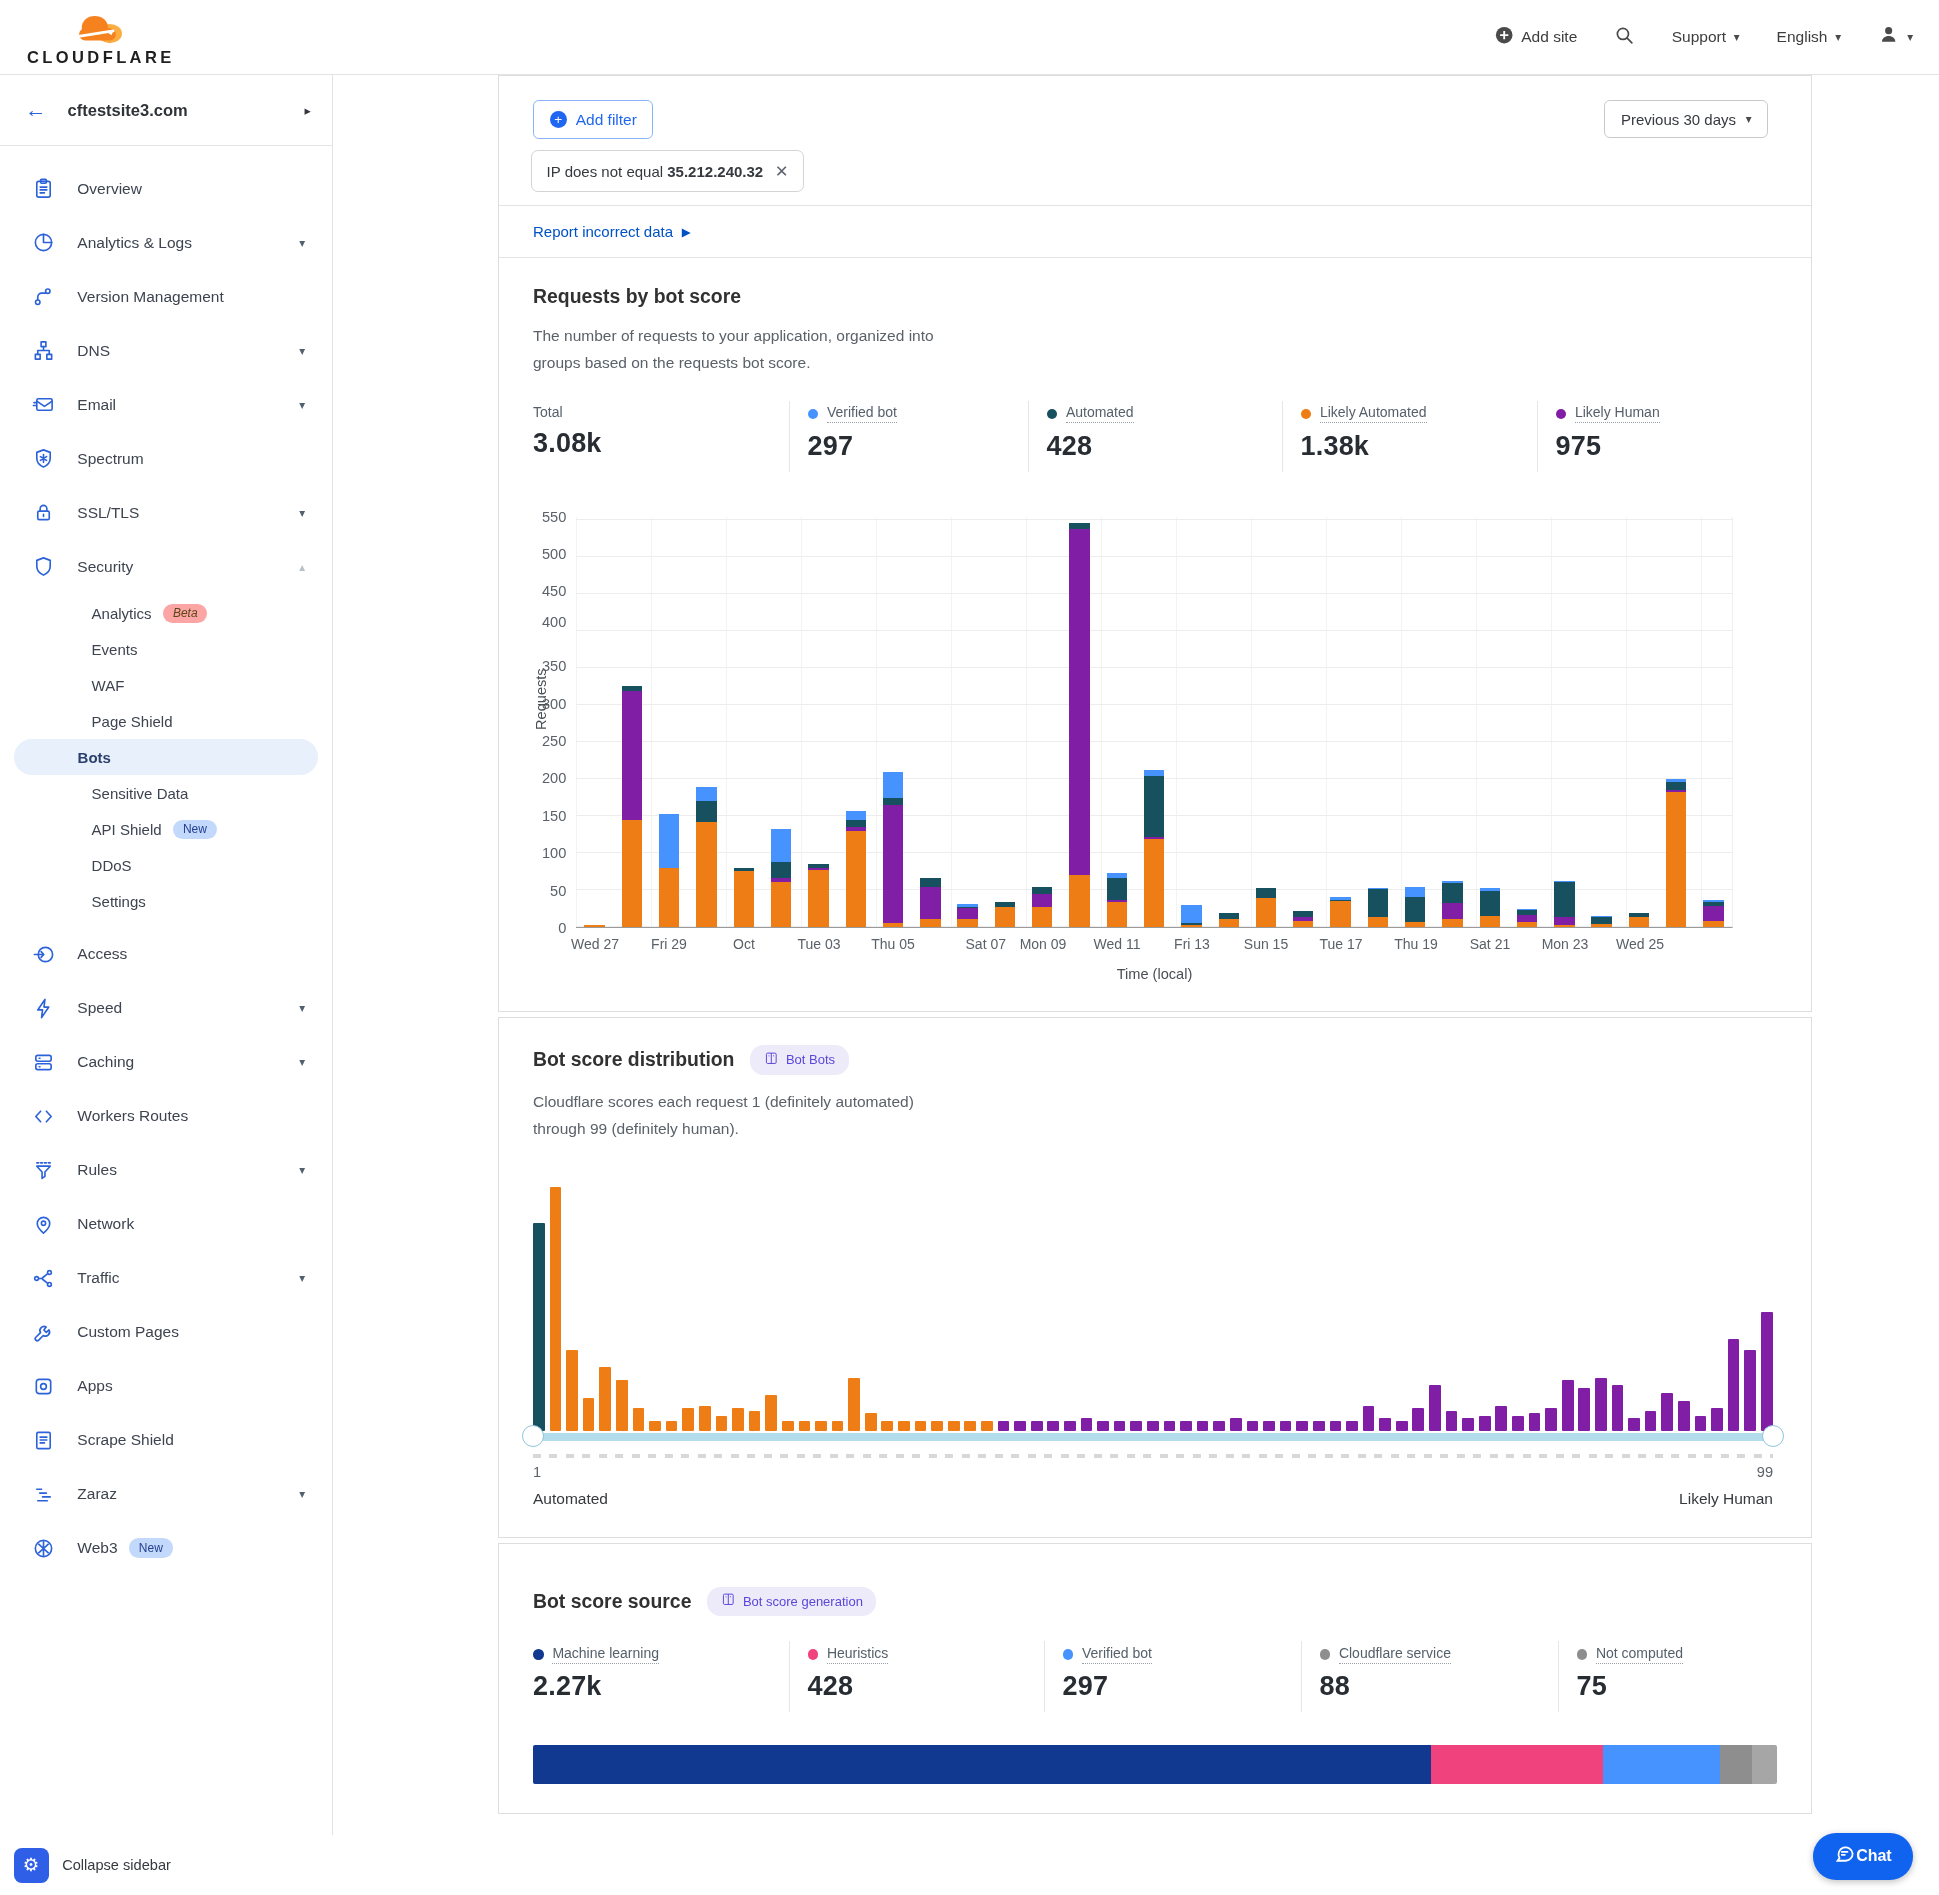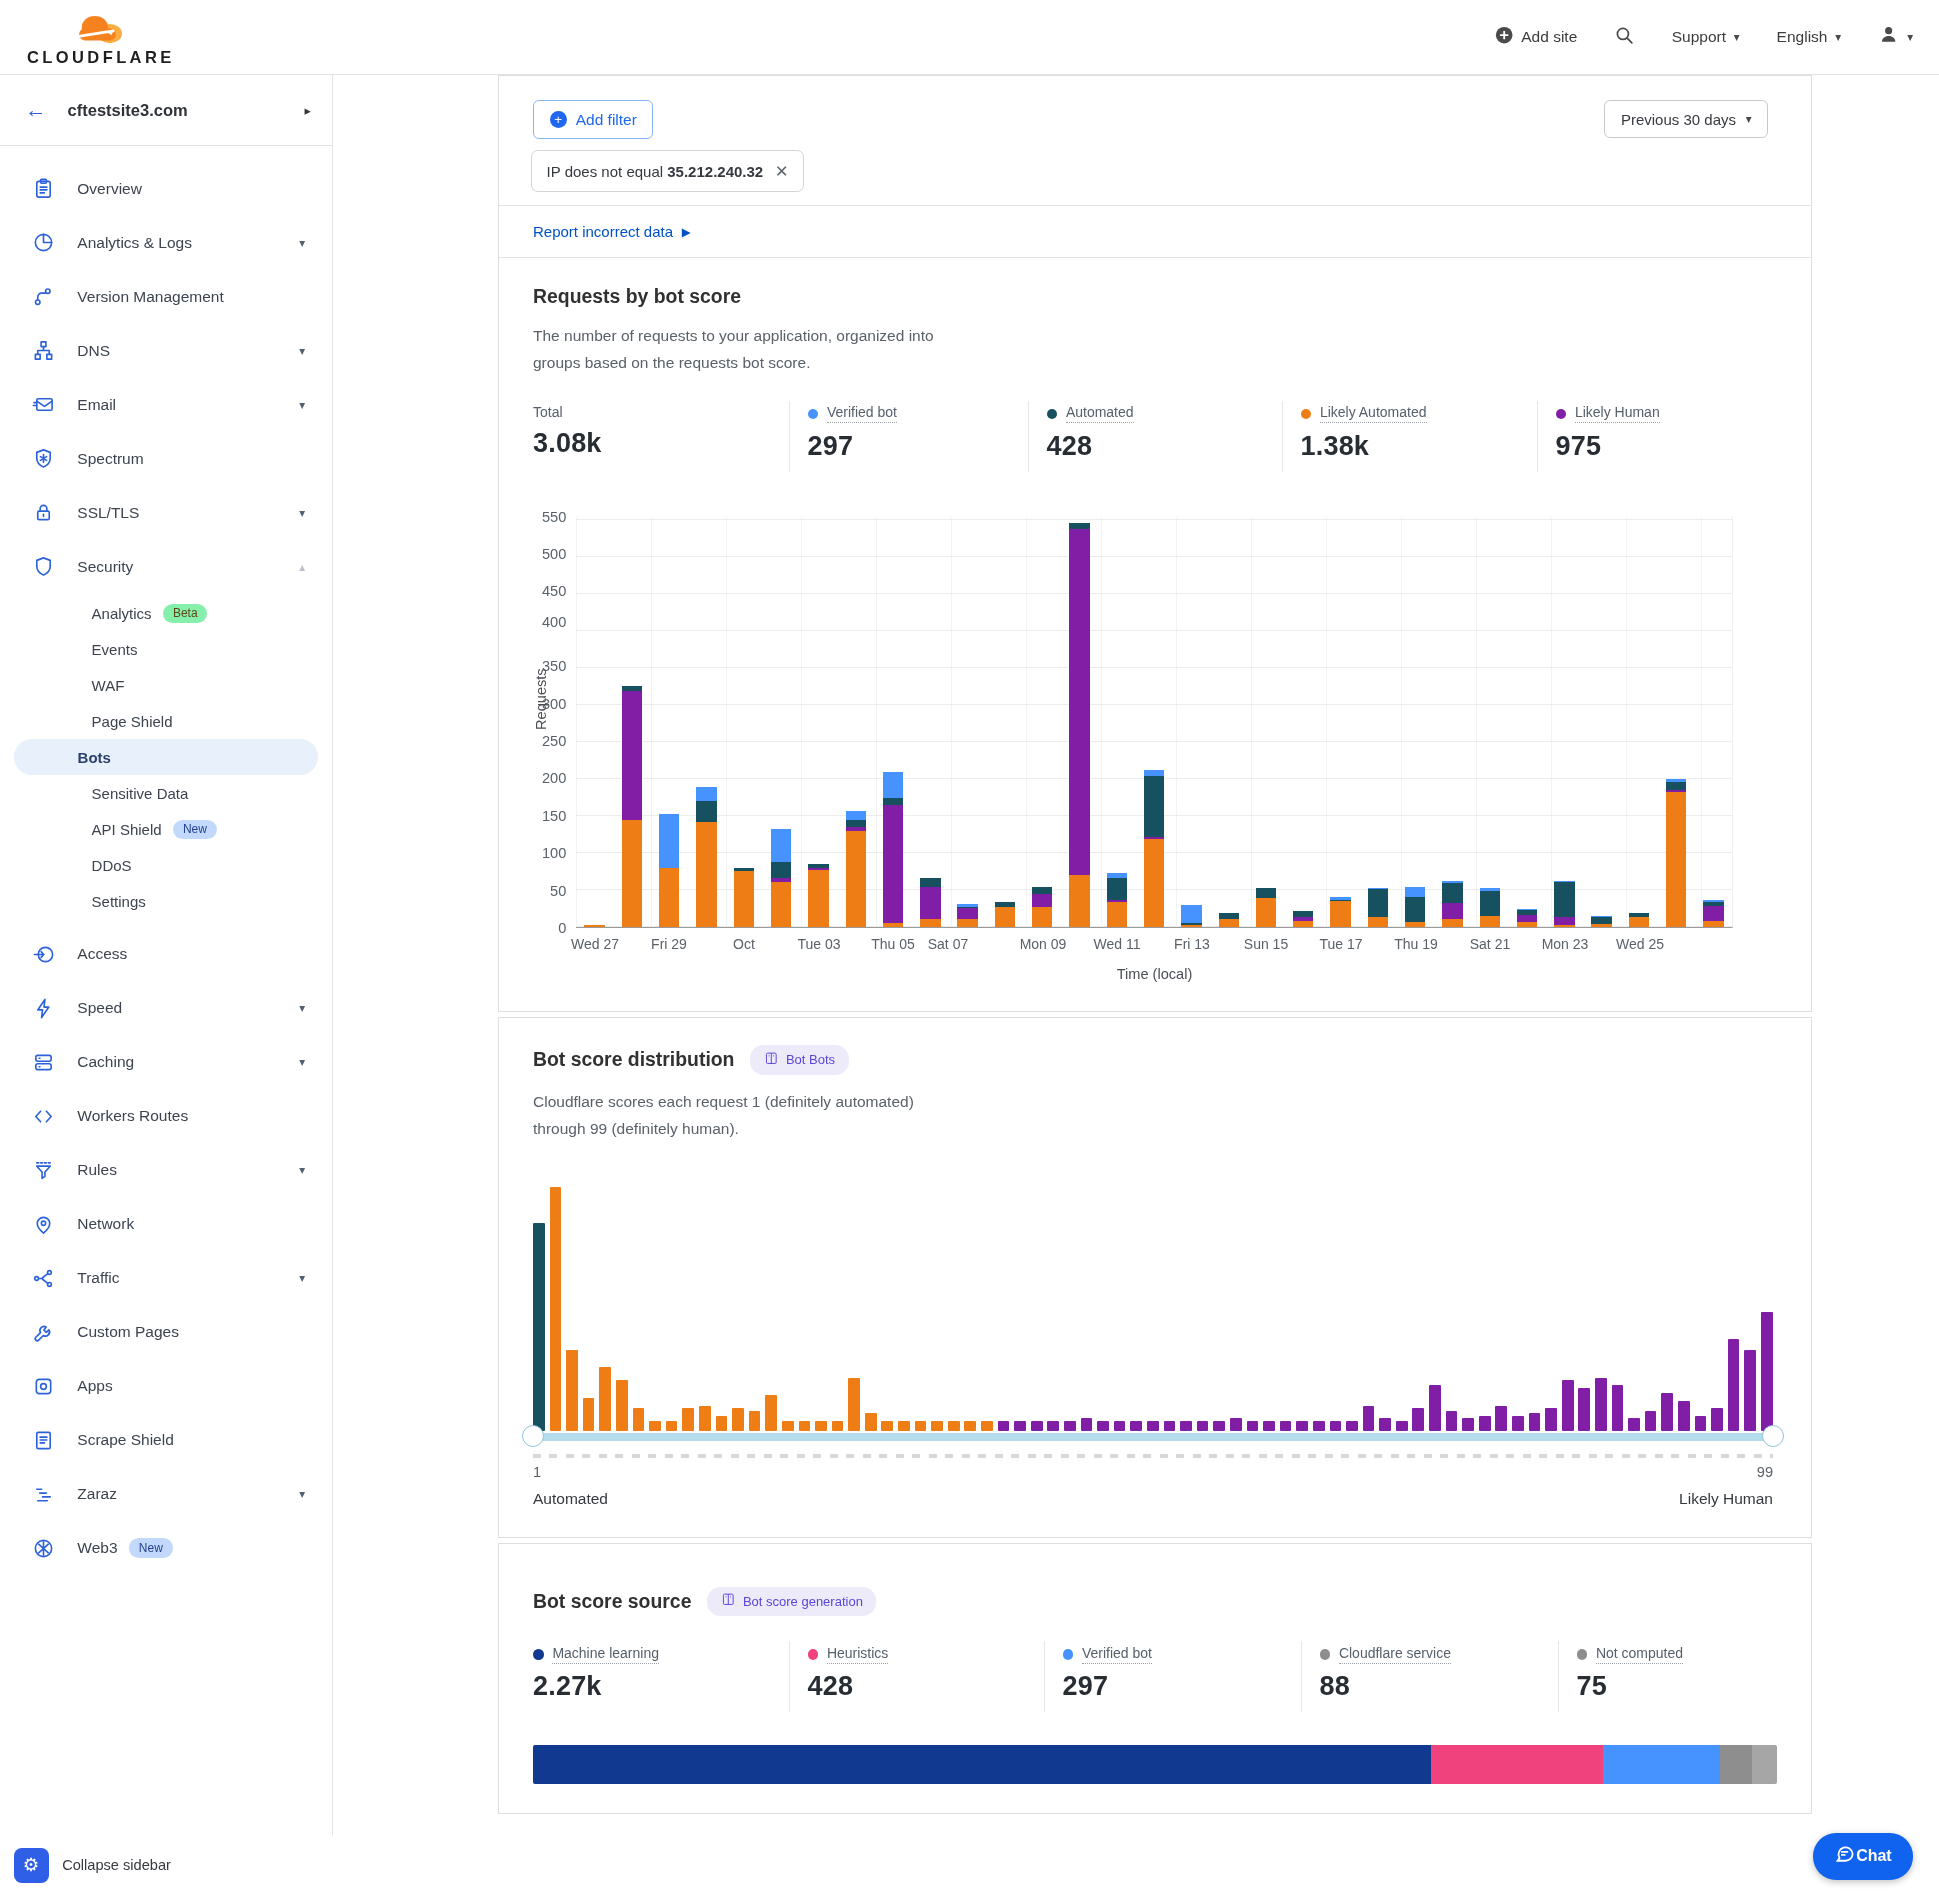--- a/index.html
+++ b/index.html
@@ -27,21 +27,21 @@
   .nav-item { height:54px; display:flex; align-items:center; padding:0 27px 0 31px; cursor:pointer; font-size:15.5px; color:#3d4450; }
   .nav-item .nicon { width:25px; height:25px; margin-right:21.3px; flex:0 0 25px; display:flex; align-items:center; justify-content:center; }
   .nav-item svg { stroke:#2c62d9; fill:none; stroke-width:1.7; stroke-linecap:round; stroke-linejoin:round; }
   .nav-chevron { margin-left:auto; font-size:11.6px; color:#53606e; }
   .nav-chevron.up { color:#b9c0c7; }
   .subnav { padding:1.9px 0 7.8px 0; }
   .sub-item { height:36px; display:flex; align-items:center; padding-left:78px; font-size:15px; color:#3d4450; cursor:pointer; margin:0 13.6px 0 13.6px; padding-right:9.7px; }
   .sub-item.active { background:#e7f0fb; border-radius:18.4px; font-weight:bold; color:#2b3f6b; }
   .sub-item.active { padding-left:64px; }
   .badge { font-size:12px; border-radius:9.7px; padding:2.9px 9.7px; margin-left:11.6px; white-space:nowrap; }
-  .badge.beta { background:#86efac; color:#5f4616; }
+  .badge.beta { background:#fca5a5; color:#5f4616;font-style:italic; }
   .badge.new  { background:#c3d9fc; color:#24408f; }
   .collapse-row { position:absolute; bottom:0; left:0; width:333px; height:60px; display:flex; align-items:center; gap:13.6px; padding-left:13.6px; background:#fff; }
   .gear-btn { width:35px; height:35px; border-radius:7.8px; background:#2f5fe6; color:#fff; font-size:18.4px;
               display:flex; align-items:center; justify-content:center; cursor:pointer; }
   .collapse-label { font-size:14.6px; color:#36393f; cursor:pointer;text-align:right; }
 
   
   .main { position:absolute; left:498px; top:75px; width:1314px; }
   .card { background:#fff; border:1px solid #dedede; }
   .gap { height:4.9px; }
@@ -719,21 +719,21 @@
               <span class="ytick" style="bottom: 337px;">450</span>
               <span class="ytick" style="bottom: 374px;">500</span>
               <span class="ytick" style="bottom: 411px;">550</span>
             </div>
           <div class="xlabels" id="req-xlabels">
               <span class="xlab" style="left: -19px;">Wed 27</span>
               <span class="xlab" style="left: 55px;">Fri 29</span>
               <span class="xlab" style="left: 130px;">Oct</span>
               <span class="xlab" style="left: 205px;">Tue 03</span>
               <span class="xlab" style="left: 279px;">Thu 05</span>
-              <span class="xlab" style="left: 334px;">Sat 07</span>
+              <span class="xlab" style="left: 354px; text-align: right;">Sat 07</span>
               <span class="xlab" style="left: 429px;">Mon 09</span>
               <span class="xlab" style="left: 503px;">Wed 11</span>
               <span class="xlab" style="left: 578px;">Fri 13</span>
               <span class="xlab" style="left: 652px;">Sun 15</span>
               <span class="xlab" style="left: 727px;">Tue 17</span>
               <span class="xlab" style="left: 802px;">Thu 19</span>
               <span class="xlab" style="left: 876px;">Sat 21</span>
               <span class="xlab" style="left: 951px;">Mon 23</span>
               <span class="xlab" style="left: 1026px;">Wed 25</span>
             </div>

